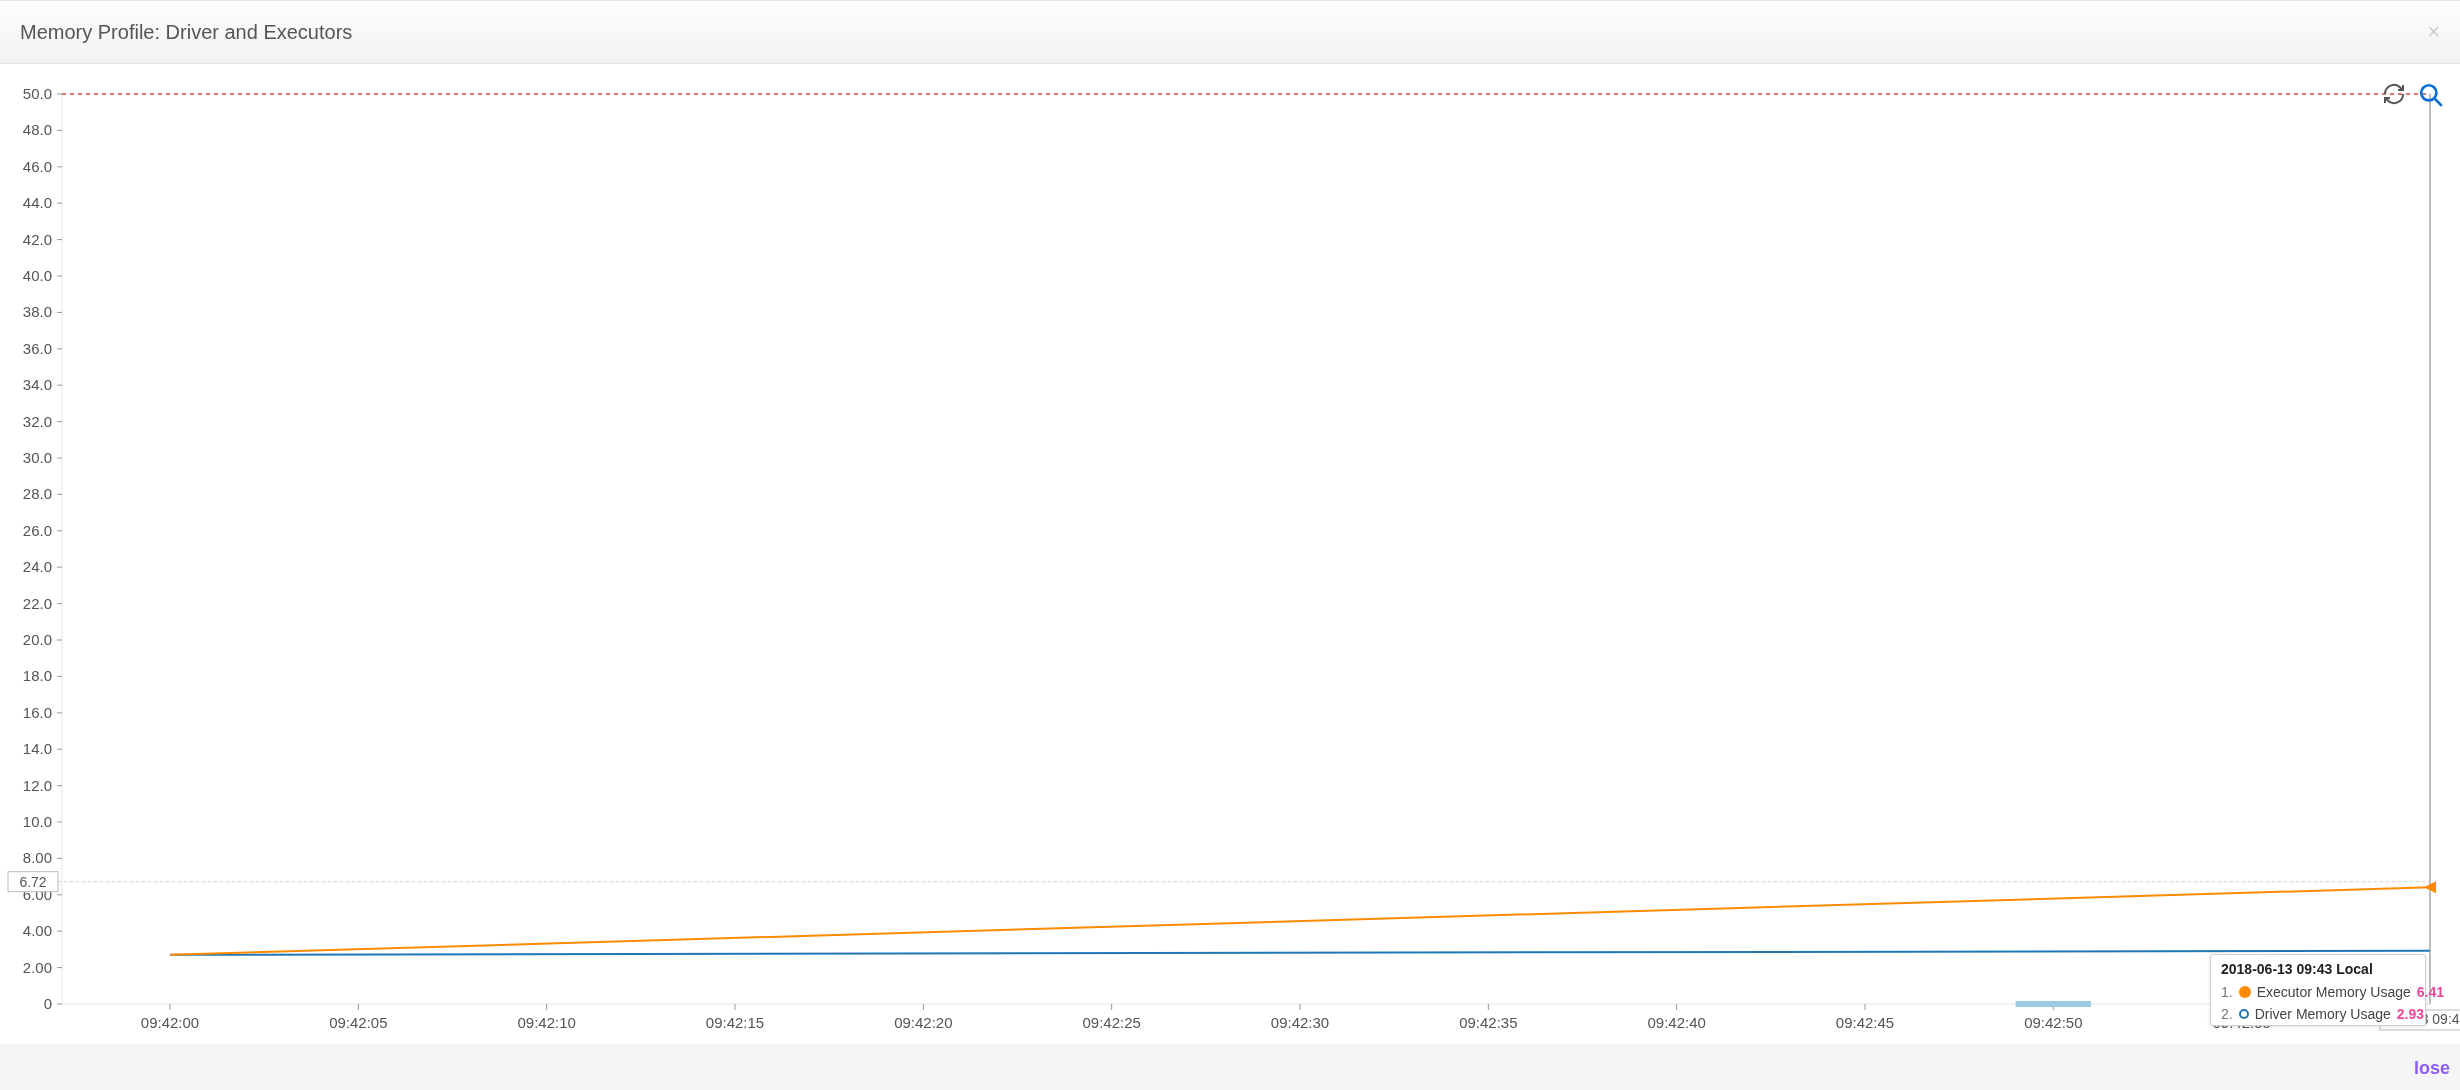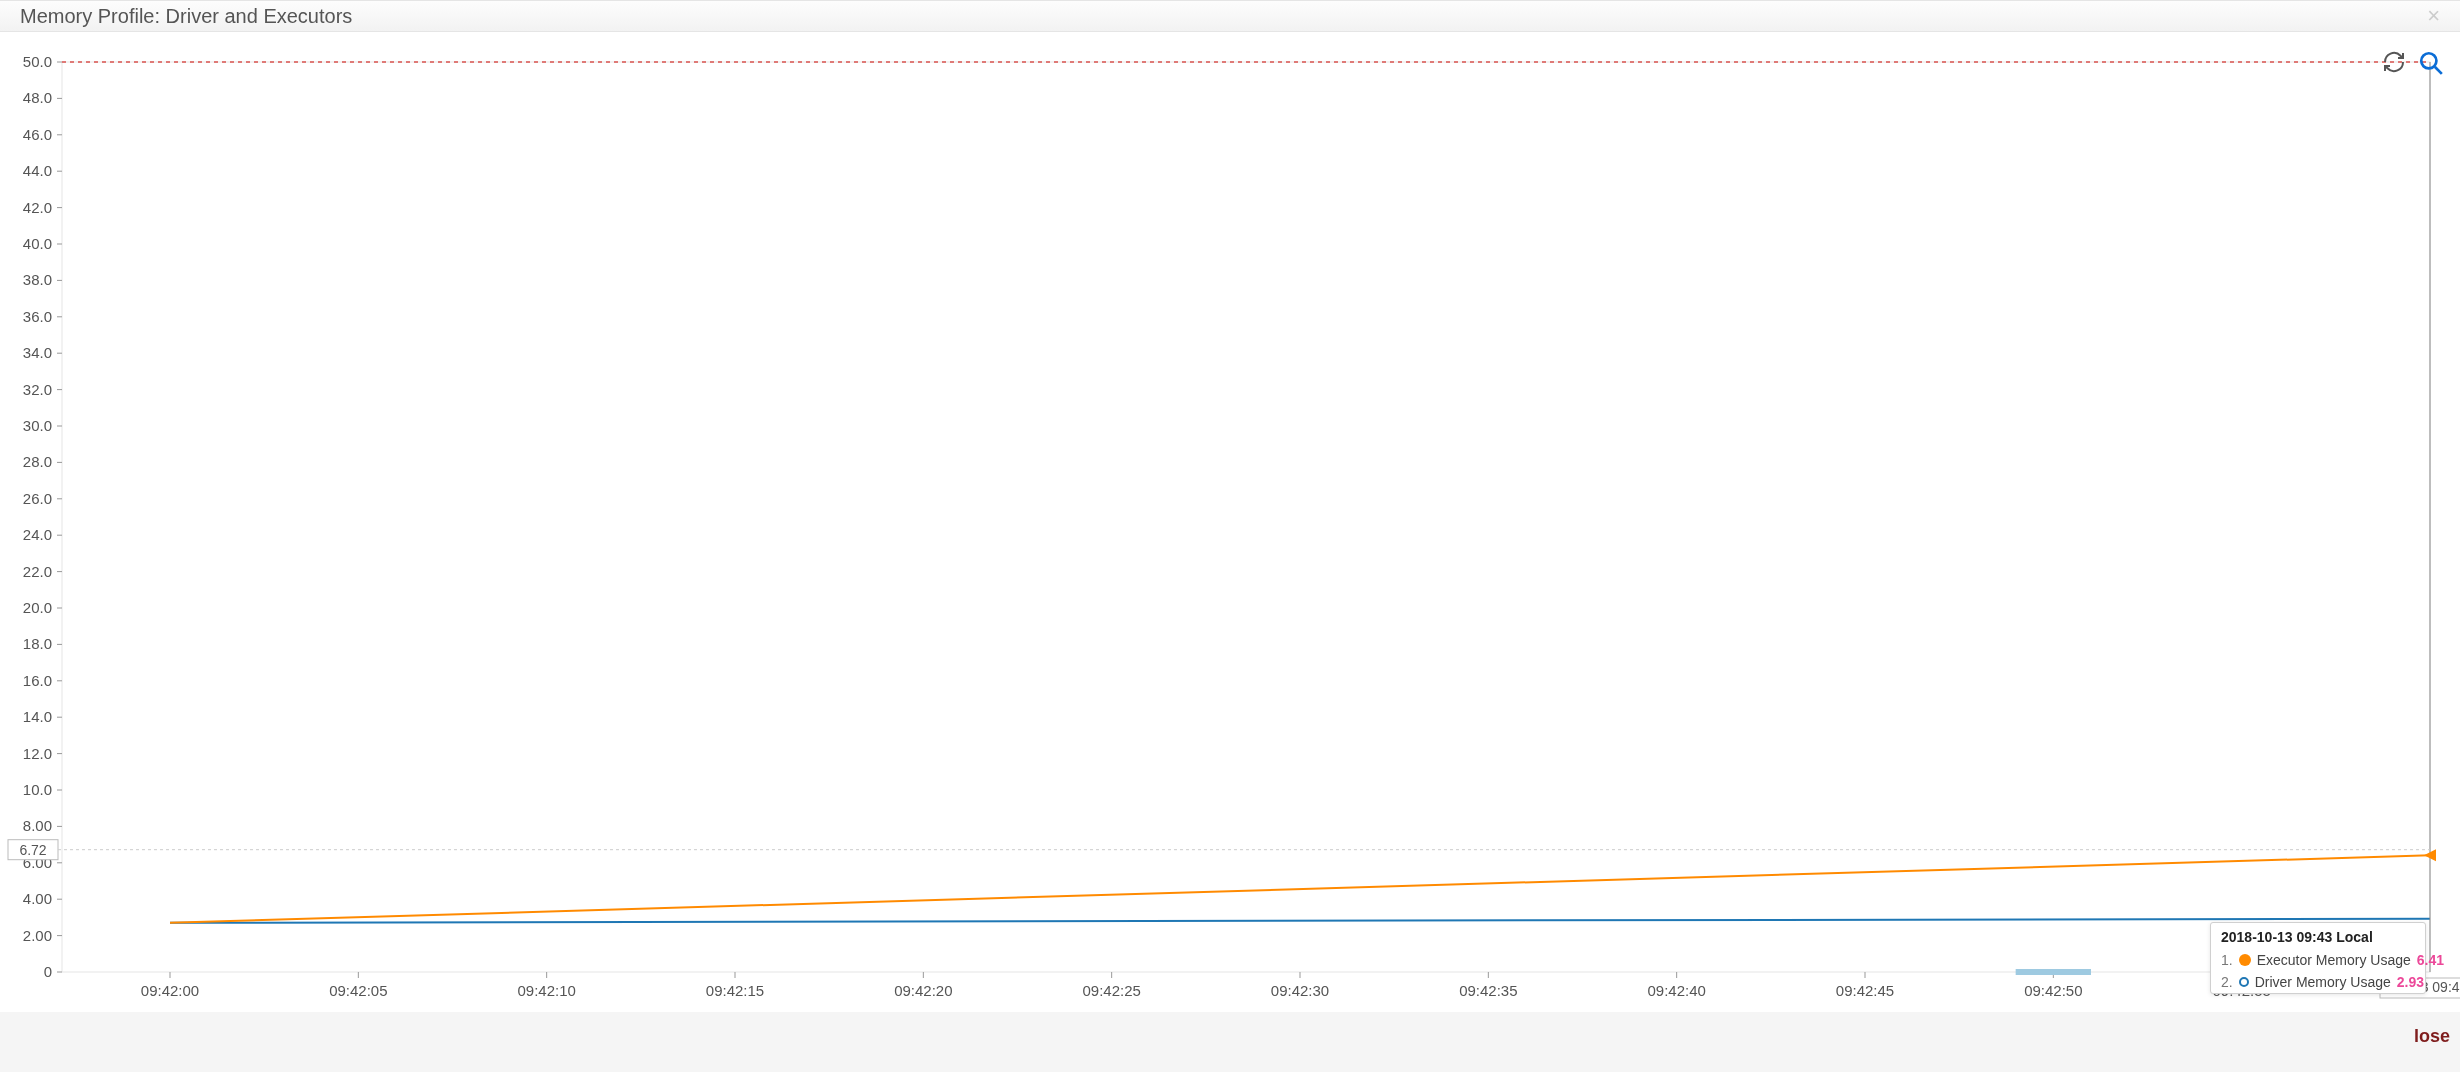--- a/index.html
+++ b/index.html
@@ -1,21 +1,21 @@
 <!DOCTYPE html>
 <html><head>
 <meta charset="utf-8">
 <style>
   * { box-sizing: border-box; margin: 0; padding: 0; }
   html, body { width: 2460px; height: 1090px; font-family: -apple-system, "Helvetica Neue", Arial, sans-serif; background: #fff; }
   .panel {
     width: 2460px;
   }
   .panel-header {
-    height: 32px;
+    height: 64px;
     background: linear-gradient(to bottom, #fdfdfd, #f2f2f2);
     border-top: 1px solid #e5e5e5;
     border-bottom: 1px solid #e5e5e5;
     display: flex;
     align-items: center;
     padding: 0 20px;
     position: relative;
   }
   .panel-title {
     font-size: 20px;
@@ -48,21 +48,21 @@
   .toolbar svg { display: block; }
   .footer {
     height: 60px;
     background: #f5f5f5;
     position: relative;
   }
   .close-link {
     position: absolute;
     right: 10px;
     top: 14px;
-    color: #7f1d1d;
+    color: #8b5cf6;
     font-size: 18px;
     font-weight: 600;
     cursor: pointer;
   }
   .legend {
     position: absolute;
     left: 22px;
     top: 980px;
     display: flex;
     gap: 18px;
@@ -229,21 +229,21 @@
           <span class="legend-swatch" style="background: rgb(31, 119, 180);"></span>
           <span>Driver Memory Usage</span>
         </div>
         <div class="legend-item">
           <span class="legend-swatch" style="background: rgb(255, 138, 0);"></span>
           <span>Executor Memory Usage</span>
         </div>
       </div>
 
     <div class="tooltip-card">
-      <div class="tooltip-head">2018-10-13 09:43 Local</div>
+      <div class="tooltip-head">2018-06-13 09:43 Local</div>
       <div id="tooltipRows">
           <div class="tooltip-row">
             <span class="idx">1.</span>
             <span class="dot" style="background: rgb(255, 138, 0);"></span>
             <span class="lbl">Executor Memory Usage</span>
             <span class="val">6.41</span>
           </div>
           <div class="tooltip-row">
             <span class="idx">2.</span>
             <span class="dot open" style="border-color: rgb(31, 119, 180);"></span>

